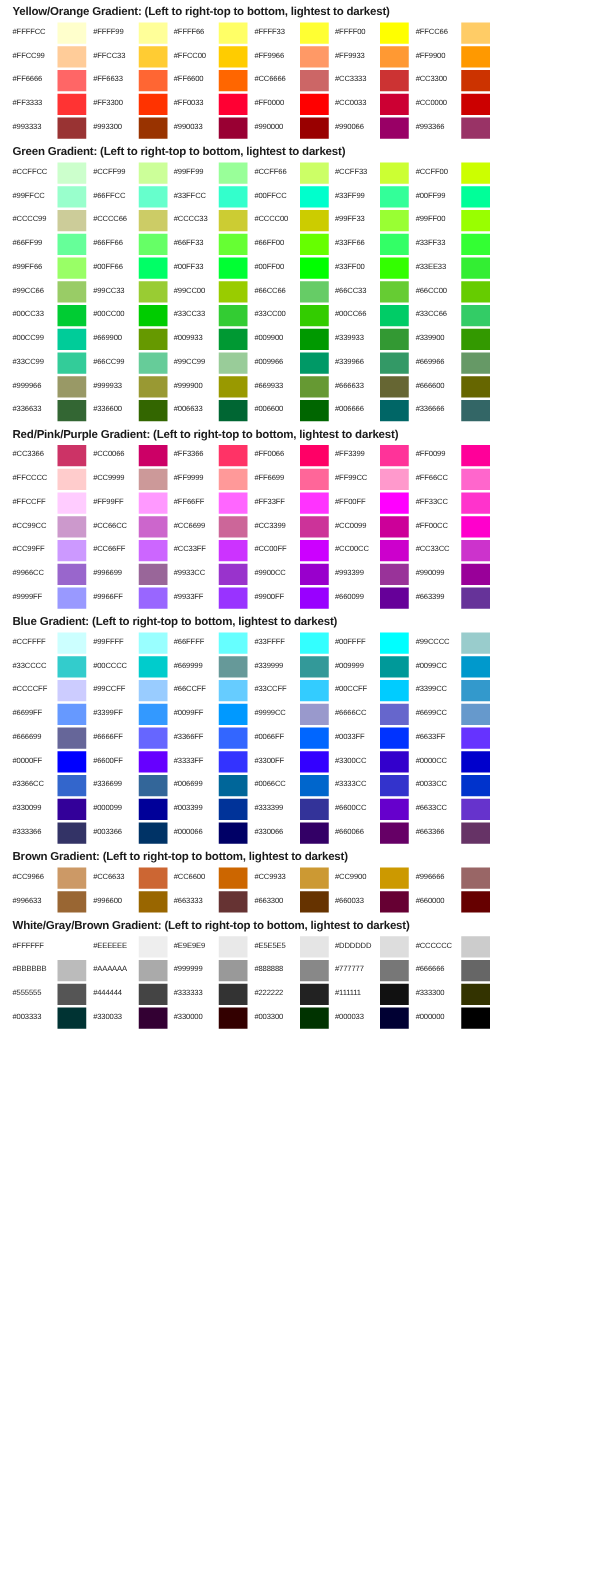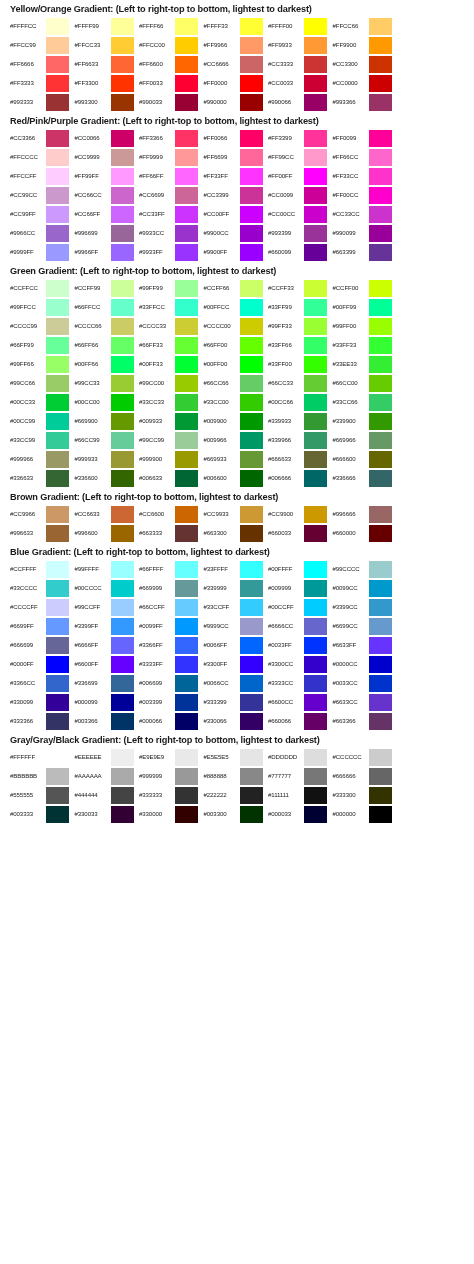--- a/index.html
+++ b/index.html
@@ -228,493 +228,732 @@
               <span class="swatch" style="background-color: rgb(153, 0, 102);"></span>
             </div>
             <div class="cell">
               <span class="hexlabel">#993366</span>
               <span class="swatch" style="background-color: rgb(153, 51, 102);"></span>
             </div>
           </div>
         </div>
       </div>
       <div class="section">
-        <div class="section-title">Red/Pink/Purple Gradient: (Left to right-top to bottom, lightest to darkest)</div>
+        <div class="section-title">Green Gradient: (Left to right-top to bottom, lightest to darkest)</div>
         <div class="grid">
           <div class="row">
             <div class="cell">
-              <span class="hexlabel">#CC3366</span>
-              <span class="swatch" style="background-color: rgb(204, 51, 102);"></span>
-            </div>
-            <div class="cell">
-              <span class="hexlabel">#CC0066</span>
-              <span class="swatch" style="background-color: rgb(204, 0, 102);"></span>
-            </div>
-            <div class="cell">
-              <span class="hexlabel">#FF3366</span>
-              <span class="swatch" style="background-color: rgb(255, 51, 102);"></span>
-            </div>
-            <div class="cell">
-              <span class="hexlabel">#FF0066</span>
-              <span class="swatch" style="background-color: rgb(255, 0, 102);"></span>
-            </div>
-            <div class="cell">
-              <span class="hexlabel">#FF3399</span>
-              <span class="swatch" style="background-color: rgb(255, 51, 153);"></span>
-            </div>
-            <div class="cell">
-              <span class="hexlabel">#FF0099</span>
-              <span class="swatch" style="background-color: rgb(255, 0, 153);"></span>
-            </div>
-          </div>
-          <div class="row">
-            <div class="cell">
-              <span class="hexlabel">#FFCCCC</span>
-              <span class="swatch" style="background-color: rgb(255, 204, 204);"></span>
-            </div>
-            <div class="cell">
-              <span class="hexlabel">#CC9999</span>
-              <span class="swatch" style="background-color: rgb(204, 153, 153);"></span>
-            </div>
-            <div class="cell">
-              <span class="hexlabel">#FF9999</span>
-              <span class="swatch" style="background-color: rgb(255, 153, 153);"></span>
-            </div>
-            <div class="cell">
-              <span class="hexlabel">#FF6699</span>
-              <span class="swatch" style="background-color: rgb(255, 102, 153);"></span>
-            </div>
-            <div class="cell">
-              <span class="hexlabel">#FF99CC</span>
-              <span class="swatch" style="background-color: rgb(255, 153, 204);"></span>
-            </div>
-            <div class="cell">
-              <span class="hexlabel">#FF66CC</span>
-              <span class="swatch" style="background-color: rgb(255, 102, 204);"></span>
-            </div>
-          </div>
-          <div class="row">
-            <div class="cell">
-              <span class="hexlabel">#FFCCFF</span>
-              <span class="swatch" style="background-color: rgb(255, 204, 255);"></span>
-            </div>
-            <div class="cell">
-              <span class="hexlabel">#FF99FF</span>
-              <span class="swatch" style="background-color: rgb(255, 153, 255);"></span>
-            </div>
-            <div class="cell">
-              <span class="hexlabel">#FF66FF</span>
-              <span class="swatch" style="background-color: rgb(255, 102, 255);"></span>
-            </div>
-            <div class="cell">
-              <span class="hexlabel">#FF33FF</span>
-              <span class="swatch" style="background-color: rgb(255, 51, 255);"></span>
-            </div>
-            <div class="cell">
-              <span class="hexlabel">#FF00FF</span>
-              <span class="swatch" style="background-color: rgb(255, 0, 255);"></span>
-            </div>
-            <div class="cell">
-              <span class="hexlabel">#FF33CC</span>
-              <span class="swatch" style="background-color: rgb(255, 51, 204);"></span>
-            </div>
-          </div>
-          <div class="row">
-            <div class="cell">
-              <span class="hexlabel">#CC99CC</span>
-              <span class="swatch" style="background-color: rgb(204, 153, 204);"></span>
-            </div>
-            <div class="cell">
-              <span class="hexlabel">#CC66CC</span>
-              <span class="swatch" style="background-color: rgb(204, 102, 204);"></span>
-            </div>
-            <div class="cell">
-              <span class="hexlabel">#CC6699</span>
-              <span class="swatch" style="background-color: rgb(204, 102, 153);"></span>
-            </div>
-            <div class="cell">
-              <span class="hexlabel">#CC3399</span>
-              <span class="swatch" style="background-color: rgb(204, 51, 153);"></span>
-            </div>
-            <div class="cell">
-              <span class="hexlabel">#CC0099</span>
-              <span class="swatch" style="background-color: rgb(204, 0, 153);"></span>
-            </div>
-            <div class="cell">
-              <span class="hexlabel">#FF00CC</span>
-              <span class="swatch" style="background-color: rgb(255, 0, 204);"></span>
-            </div>
-          </div>
-          <div class="row">
-            <div class="cell">
-              <span class="hexlabel">#CC99FF</span>
-              <span class="swatch" style="background-color: rgb(204, 153, 255);"></span>
-            </div>
-            <div class="cell">
-              <span class="hexlabel">#CC66FF</span>
-              <span class="swatch" style="background-color: rgb(204, 102, 255);"></span>
-            </div>
-            <div class="cell">
-              <span class="hexlabel">#CC33FF</span>
-              <span class="swatch" style="background-color: rgb(204, 51, 255);"></span>
-            </div>
-            <div class="cell">
-              <span class="hexlabel">#CC00FF</span>
-              <span class="swatch" style="background-color: rgb(204, 0, 255);"></span>
-            </div>
-            <div class="cell">
-              <span class="hexlabel">#CC00CC</span>
-              <span class="swatch" style="background-color: rgb(204, 0, 204);"></span>
-            </div>
-            <div class="cell">
-              <span class="hexlabel">#CC33CC</span>
-              <span class="swatch" style="background-color: rgb(204, 51, 204);"></span>
-            </div>
-          </div>
-          <div class="row">
-            <div class="cell">
-              <span class="hexlabel">#9966CC</span>
-              <span class="swatch" style="background-color: rgb(153, 102, 204);"></span>
-            </div>
-            <div class="cell">
-              <span class="hexlabel">#996699</span>
-              <span class="swatch" style="background-color: rgb(153, 102, 153);"></span>
-            </div>
-            <div class="cell">
-              <span class="hexlabel">#9933CC</span>
-              <span class="swatch" style="background-color: rgb(153, 51, 204);"></span>
-            </div>
-            <div class="cell">
-              <span class="hexlabel">#9900CC</span>
-              <span class="swatch" style="background-color: rgb(153, 0, 204);"></span>
-            </div>
-            <div class="cell">
-              <span class="hexlabel">#993399</span>
-              <span class="swatch" style="background-color: rgb(153, 51, 153);"></span>
-            </div>
-            <div class="cell">
-              <span class="hexlabel">#990099</span>
-              <span class="swatch" style="background-color: rgb(153, 0, 153);"></span>
-            </div>
-          </div>
-          <div class="row">
-            <div class="cell">
-              <span class="hexlabel">#9999FF</span>
-              <span class="swatch" style="background-color: rgb(153, 153, 255);"></span>
-            </div>
-            <div class="cell">
-              <span class="hexlabel">#9966FF</span>
-              <span class="swatch" style="background-color: rgb(153, 102, 255);"></span>
-            </div>
-            <div class="cell">
-              <span class="hexlabel">#9933FF</span>
-              <span class="swatch" style="background-color: rgb(153, 51, 255);"></span>
-            </div>
-            <div class="cell">
-              <span class="hexlabel">#9900FF</span>
-              <span class="swatch" style="background-color: rgb(153, 0, 255);"></span>
-            </div>
-            <div class="cell">
-              <span class="hexlabel">#660099</span>
-              <span class="swatch" style="background-color: rgb(102, 0, 153);"></span>
-            </div>
-            <div class="cell">
-              <span class="hexlabel">#663399</span>
-              <span class="swatch" style="background-color: rgb(102, 51, 153);"></span>
+              <span class="hexlabel">#CCFFCC</span>
+              <span class="swatch" style="background-color: rgb(204, 255, 204);"></span>
+            </div>
+            <div class="cell">
+              <span class="hexlabel">#CCFF99</span>
+              <span class="swatch" style="background-color: rgb(204, 255, 153);"></span>
+            </div>
+            <div class="cell">
+              <span class="hexlabel">#99FF99</span>
+              <span class="swatch" style="background-color: rgb(153, 255, 153);"></span>
+            </div>
+            <div class="cell">
+              <span class="hexlabel">#CCFF66</span>
+              <span class="swatch" style="background-color: rgb(204, 255, 102);"></span>
+            </div>
+            <div class="cell">
+              <span class="hexlabel">#CCFF33</span>
+              <span class="swatch" style="background-color: rgb(204, 255, 51);"></span>
+            </div>
+            <div class="cell">
+              <span class="hexlabel">#CCFF00</span>
+              <span class="swatch" style="background-color: rgb(204, 255, 0);"></span>
+            </div>
+          </div>
+          <div class="row">
+            <div class="cell">
+              <span class="hexlabel">#99FFCC</span>
+              <span class="swatch" style="background-color: rgb(153, 255, 204);"></span>
+            </div>
+            <div class="cell">
+              <span class="hexlabel">#66FFCC</span>
+              <span class="swatch" style="background-color: rgb(102, 255, 204);"></span>
+            </div>
+            <div class="cell">
+              <span class="hexlabel">#33FFCC</span>
+              <span class="swatch" style="background-color: rgb(51, 255, 204);"></span>
+            </div>
+            <div class="cell">
+              <span class="hexlabel">#00FFCC</span>
+              <span class="swatch" style="background-color: rgb(0, 255, 204);"></span>
+            </div>
+            <div class="cell">
+              <span class="hexlabel">#33FF99</span>
+              <span class="swatch" style="background-color: rgb(51, 255, 153);"></span>
+            </div>
+            <div class="cell">
+              <span class="hexlabel">#00FF99</span>
+              <span class="swatch" style="background-color: rgb(0, 255, 153);"></span>
+            </div>
+          </div>
+          <div class="row">
+            <div class="cell">
+              <span class="hexlabel">#CCCC99</span>
+              <span class="swatch" style="background-color: rgb(204, 204, 153);"></span>
+            </div>
+            <div class="cell">
+              <span class="hexlabel">#CCCC66</span>
+              <span class="swatch" style="background-color: rgb(204, 204, 102);"></span>
+            </div>
+            <div class="cell">
+              <span class="hexlabel">#CCCC33</span>
+              <span class="swatch" style="background-color: rgb(204, 204, 51);"></span>
+            </div>
+            <div class="cell">
+              <span class="hexlabel">#CCCC00</span>
+              <span class="swatch" style="background-color: rgb(204, 204, 0);"></span>
+            </div>
+            <div class="cell">
+              <span class="hexlabel">#99FF33</span>
+              <span class="swatch" style="background-color: rgb(153, 255, 51);"></span>
+            </div>
+            <div class="cell">
+              <span class="hexlabel">#99FF00</span>
+              <span class="swatch" style="background-color: rgb(153, 255, 0);"></span>
+            </div>
+          </div>
+          <div class="row">
+            <div class="cell">
+              <span class="hexlabel">#66FF99</span>
+              <span class="swatch" style="background-color: rgb(102, 255, 153);"></span>
+            </div>
+            <div class="cell">
+              <span class="hexlabel">#66FF66</span>
+              <span class="swatch" style="background-color: rgb(102, 255, 102);"></span>
+            </div>
+            <div class="cell">
+              <span class="hexlabel">#66FF33</span>
+              <span class="swatch" style="background-color: rgb(102, 255, 51);"></span>
+            </div>
+            <div class="cell">
+              <span class="hexlabel">#66FF00</span>
+              <span class="swatch" style="background-color: rgb(102, 255, 0);"></span>
+            </div>
+            <div class="cell">
+              <span class="hexlabel">#33FF66</span>
+              <span class="swatch" style="background-color: rgb(51, 255, 102);"></span>
+            </div>
+            <div class="cell">
+              <span class="hexlabel">#33FF33</span>
+              <span class="swatch" style="background-color: rgb(51, 255, 51);"></span>
+            </div>
+          </div>
+          <div class="row">
+            <div class="cell">
+              <span class="hexlabel">#99FF66</span>
+              <span class="swatch" style="background-color: rgb(153, 255, 102);"></span>
+            </div>
+            <div class="cell">
+              <span class="hexlabel">#00FF66</span>
+              <span class="swatch" style="background-color: rgb(0, 255, 102);"></span>
+            </div>
+            <div class="cell">
+              <span class="hexlabel">#00FF33</span>
+              <span class="swatch" style="background-color: rgb(0, 255, 51);"></span>
+            </div>
+            <div class="cell">
+              <span class="hexlabel">#00FF00</span>
+              <span class="swatch" style="background-color: rgb(0, 255, 0);"></span>
+            </div>
+            <div class="cell">
+              <span class="hexlabel">#33FF00</span>
+              <span class="swatch" style="background-color: rgb(51, 255, 0);"></span>
+            </div>
+            <div class="cell">
+              <span class="hexlabel">#33EE33</span>
+              <span class="swatch" style="background-color: rgb(51, 238, 51);"></span>
+            </div>
+          </div>
+          <div class="row">
+            <div class="cell">
+              <span class="hexlabel">#99CC66</span>
+              <span class="swatch" style="background-color: rgb(153, 204, 102);"></span>
+            </div>
+            <div class="cell">
+              <span class="hexlabel">#99CC33</span>
+              <span class="swatch" style="background-color: rgb(153, 204, 51);"></span>
+            </div>
+            <div class="cell">
+              <span class="hexlabel">#99CC00</span>
+              <span class="swatch" style="background-color: rgb(153, 204, 0);"></span>
+            </div>
+            <div class="cell">
+              <span class="hexlabel">#66CC66</span>
+              <span class="swatch" style="background-color: rgb(102, 204, 102);"></span>
+            </div>
+            <div class="cell">
+              <span class="hexlabel">#66CC33</span>
+              <span class="swatch" style="background-color: rgb(102, 204, 51);"></span>
+            </div>
+            <div class="cell">
+              <span class="hexlabel">#66CC00</span>
+              <span class="swatch" style="background-color: rgb(102, 204, 0);"></span>
+            </div>
+          </div>
+          <div class="row">
+            <div class="cell">
+              <span class="hexlabel">#00CC33</span>
+              <span class="swatch" style="background-color: rgb(0, 204, 51);"></span>
+            </div>
+            <div class="cell">
+              <span class="hexlabel">#00CC00</span>
+              <span class="swatch" style="background-color: rgb(0, 204, 0);"></span>
+            </div>
+            <div class="cell">
+              <span class="hexlabel">#33CC33</span>
+              <span class="swatch" style="background-color: rgb(51, 204, 51);"></span>
+            </div>
+            <div class="cell">
+              <span class="hexlabel">#33CC00</span>
+              <span class="swatch" style="background-color: rgb(51, 204, 0);"></span>
+            </div>
+            <div class="cell">
+              <span class="hexlabel">#00CC66</span>
+              <span class="swatch" style="background-color: rgb(0, 204, 102);"></span>
+            </div>
+            <div class="cell">
+              <span class="hexlabel">#33CC66</span>
+              <span class="swatch" style="background-color: rgb(51, 204, 102);"></span>
+            </div>
+          </div>
+          <div class="row">
+            <div class="cell">
+              <span class="hexlabel">#00CC99</span>
+              <span class="swatch" style="background-color: rgb(0, 204, 153);"></span>
+            </div>
+            <div class="cell">
+              <span class="hexlabel">#669900</span>
+              <span class="swatch" style="background-color: rgb(102, 153, 0);"></span>
+            </div>
+            <div class="cell">
+              <span class="hexlabel">#009933</span>
+              <span class="swatch" style="background-color: rgb(0, 153, 51);"></span>
+            </div>
+            <div class="cell">
+              <span class="hexlabel">#009900</span>
+              <span class="swatch" style="background-color: rgb(0, 153, 0);"></span>
+            </div>
+            <div class="cell">
+              <span class="hexlabel">#339933</span>
+              <span class="swatch" style="background-color: rgb(51, 153, 51);"></span>
+            </div>
+            <div class="cell">
+              <span class="hexlabel">#339900</span>
+              <span class="swatch" style="background-color: rgb(51, 153, 0);"></span>
+            </div>
+          </div>
+          <div class="row">
+            <div class="cell">
+              <span class="hexlabel">#33CC99</span>
+              <span class="swatch" style="background-color: rgb(51, 204, 153);"></span>
+            </div>
+            <div class="cell">
+              <span class="hexlabel">#66CC99</span>
+              <span class="swatch" style="background-color: rgb(102, 204, 153);"></span>
+            </div>
+            <div class="cell">
+              <span class="hexlabel">#99CC99</span>
+              <span class="swatch" style="background-color: rgb(153, 204, 153);"></span>
+            </div>
+            <div class="cell">
+              <span class="hexlabel">#009966</span>
+              <span class="swatch" style="background-color: rgb(0, 153, 102);"></span>
+            </div>
+            <div class="cell">
+              <span class="hexlabel">#339966</span>
+              <span class="swatch" style="background-color: rgb(51, 153, 102);"></span>
+            </div>
+            <div class="cell">
+              <span class="hexlabel">#669966</span>
+              <span class="swatch" style="background-color: rgb(102, 153, 102);"></span>
+            </div>
+          </div>
+          <div class="row">
+            <div class="cell">
+              <span class="hexlabel">#999966</span>
+              <span class="swatch" style="background-color: rgb(153, 153, 102);"></span>
+            </div>
+            <div class="cell">
+              <span class="hexlabel">#999933</span>
+              <span class="swatch" style="background-color: rgb(153, 153, 51);"></span>
+            </div>
+            <div class="cell">
+              <span class="hexlabel">#999900</span>
+              <span class="swatch" style="background-color: rgb(153, 153, 0);"></span>
+            </div>
+            <div class="cell">
+              <span class="hexlabel">#669933</span>
+              <span class="swatch" style="background-color: rgb(102, 153, 51);"></span>
+            </div>
+            <div class="cell">
+              <span class="hexlabel">#666633</span>
+              <span class="swatch" style="background-color: rgb(102, 102, 51);"></span>
+            </div>
+            <div class="cell">
+              <span class="hexlabel">#666600</span>
+              <span class="swatch" style="background-color: rgb(102, 102, 0);"></span>
+            </div>
+          </div>
+          <div class="row">
+            <div class="cell">
+              <span class="hexlabel">#336633</span>
+              <span class="swatch" style="background-color: rgb(51, 102, 51);"></span>
+            </div>
+            <div class="cell">
+              <span class="hexlabel">#336600</span>
+              <span class="swatch" style="background-color: rgb(51, 102, 0);"></span>
+            </div>
+            <div class="cell">
+              <span class="hexlabel">#006633</span>
+              <span class="swatch" style="background-color: rgb(0, 102, 51);"></span>
+            </div>
+            <div class="cell">
+              <span class="hexlabel">#006600</span>
+              <span class="swatch" style="background-color: rgb(0, 102, 0);"></span>
+            </div>
+            <div class="cell">
+              <span class="hexlabel">#006666</span>
+              <span class="swatch" style="background-color: rgb(0, 102, 102);"></span>
+            </div>
+            <div class="cell">
+              <span class="hexlabel">#336666</span>
+              <span class="swatch" style="background-color: rgb(51, 102, 102);"></span>
             </div>
           </div>
         </div>
       </div>
       <div class="section">
-        <div class="section-title">Green Gradient: (Left to right-top to bottom, lightest to darkest)</div>
+        <div class="section-title">Red/Pink/Purple Gradient: (Left to right-top to bottom, lightest to darkest)</div>
         <div class="grid">
           <div class="row">
             <div class="cell">
-              <span class="hexlabel">#CCFFCC</span>
-              <span class="swatch" style="background-color: rgb(204, 255, 204);"></span>
-            </div>
-            <div class="cell">
-              <span class="hexlabel">#CCFF99</span>
-              <span class="swatch" style="background-color: rgb(204, 255, 153);"></span>
-            </div>
-            <div class="cell">
-              <span class="hexlabel">#99FF99</span>
-              <span class="swatch" style="background-color: rgb(153, 255, 153);"></span>
-            </div>
-            <div class="cell">
-              <span class="hexlabel">#CCFF66</span>
-              <span class="swatch" style="background-color: rgb(204, 255, 102);"></span>
-            </div>
-            <div class="cell">
-              <span class="hexlabel">#CCFF33</span>
-              <span class="swatch" style="background-color: rgb(204, 255, 51);"></span>
-            </div>
-            <div class="cell">
-              <span class="hexlabel">#CCFF00</span>
-              <span class="swatch" style="background-color: rgb(204, 255, 0);"></span>
-            </div>
-          </div>
-          <div class="row">
-            <div class="cell">
-              <span class="hexlabel">#99FFCC</span>
-              <span class="swatch" style="background-color: rgb(153, 255, 204);"></span>
-            </div>
-            <div class="cell">
-              <span class="hexlabel">#66FFCC</span>
-              <span class="swatch" style="background-color: rgb(102, 255, 204);"></span>
-            </div>
-            <div class="cell">
-              <span class="hexlabel">#33FFCC</span>
-              <span class="swatch" style="background-color: rgb(51, 255, 204);"></span>
-            </div>
-            <div class="cell">
-              <span class="hexlabel">#00FFCC</span>
-              <span class="swatch" style="background-color: rgb(0, 255, 204);"></span>
-            </div>
-            <div class="cell">
-              <span class="hexlabel">#33FF99</span>
-              <span class="swatch" style="background-color: rgb(51, 255, 153);"></span>
-            </div>
-            <div class="cell">
-              <span class="hexlabel">#00FF99</span>
-              <span class="swatch" style="background-color: rgb(0, 255, 153);"></span>
-            </div>
-          </div>
-          <div class="row">
-            <div class="cell">
-              <span class="hexlabel">#CCCC99</span>
-              <span class="swatch" style="background-color: rgb(204, 204, 153);"></span>
-            </div>
-            <div class="cell">
-              <span class="hexlabel">#CCCC66</span>
-              <span class="swatch" style="background-color: rgb(204, 204, 102);"></span>
-            </div>
-            <div class="cell">
-              <span class="hexlabel">#CCCC33</span>
-              <span class="swatch" style="background-color: rgb(204, 204, 51);"></span>
-            </div>
-            <div class="cell">
-              <span class="hexlabel">#CCCC00</span>
-              <span class="swatch" style="background-color: rgb(204, 204, 0);"></span>
-            </div>
-            <div class="cell">
-              <span class="hexlabel">#99FF33</span>
-              <span class="swatch" style="background-color: rgb(153, 255, 51);"></span>
-            </div>
-            <div class="cell">
-              <span class="hexlabel">#99FF00</span>
-              <span class="swatch" style="background-color: rgb(153, 255, 0);"></span>
-            </div>
-          </div>
-          <div class="row">
-            <div class="cell">
-              <span class="hexlabel">#66FF99</span>
-              <span class="swatch" style="background-color: rgb(102, 255, 153);"></span>
-            </div>
-            <div class="cell">
-              <span class="hexlabel">#66FF66</span>
-              <span class="swatch" style="background-color: rgb(102, 255, 102);"></span>
-            </div>
-            <div class="cell">
-              <span class="hexlabel">#66FF33</span>
-              <span class="swatch" style="background-color: rgb(102, 255, 51);"></span>
-            </div>
-            <div class="cell">
-              <span class="hexlabel">#66FF00</span>
-              <span class="swatch" style="background-color: rgb(102, 255, 0);"></span>
-            </div>
-            <div class="cell">
-              <span class="hexlabel">#33FF66</span>
-              <span class="swatch" style="background-color: rgb(51, 255, 102);"></span>
-            </div>
-            <div class="cell">
-              <span class="hexlabel">#33FF33</span>
-              <span class="swatch" style="background-color: rgb(51, 255, 51);"></span>
-            </div>
-          </div>
-          <div class="row">
-            <div class="cell">
-              <span class="hexlabel">#99FF66</span>
-              <span class="swatch" style="background-color: rgb(153, 255, 102);"></span>
-            </div>
-            <div class="cell">
-              <span class="hexlabel">#00FF66</span>
-              <span class="swatch" style="background-color: rgb(0, 255, 102);"></span>
-            </div>
-            <div class="cell">
-              <span class="hexlabel">#00FF33</span>
-              <span class="swatch" style="background-color: rgb(0, 255, 51);"></span>
-            </div>
-            <div class="cell">
-              <span class="hexlabel">#00FF00</span>
-              <span class="swatch" style="background-color: rgb(0, 255, 0);"></span>
-            </div>
-            <div class="cell">
-              <span class="hexlabel">#33FF00</span>
-              <span class="swatch" style="background-color: rgb(51, 255, 0);"></span>
-            </div>
-            <div class="cell">
-              <span class="hexlabel">#33EE33</span>
-              <span class="swatch" style="background-color: rgb(51, 238, 51);"></span>
-            </div>
-          </div>
-          <div class="row">
-            <div class="cell">
-              <span class="hexlabel">#99CC66</span>
-              <span class="swatch" style="background-color: rgb(153, 204, 102);"></span>
-            </div>
-            <div class="cell">
-              <span class="hexlabel">#99CC33</span>
-              <span class="swatch" style="background-color: rgb(153, 204, 51);"></span>
-            </div>
-            <div class="cell">
-              <span class="hexlabel">#99CC00</span>
-              <span class="swatch" style="background-color: rgb(153, 204, 0);"></span>
-            </div>
-            <div class="cell">
-              <span class="hexlabel">#66CC66</span>
-              <span class="swatch" style="background-color: rgb(102, 204, 102);"></span>
-            </div>
-            <div class="cell">
-              <span class="hexlabel">#66CC33</span>
-              <span class="swatch" style="background-color: rgb(102, 204, 51);"></span>
-            </div>
-            <div class="cell">
-              <span class="hexlabel">#66CC00</span>
-              <span class="swatch" style="background-color: rgb(102, 204, 0);"></span>
-            </div>
-          </div>
-          <div class="row">
-            <div class="cell">
-              <span class="hexlabel">#00CC33</span>
-              <span class="swatch" style="background-color: rgb(0, 204, 51);"></span>
-            </div>
-            <div class="cell">
-              <span class="hexlabel">#00CC00</span>
-              <span class="swatch" style="background-color: rgb(0, 204, 0);"></span>
-            </div>
-            <div class="cell">
-              <span class="hexlabel">#33CC33</span>
-              <span class="swatch" style="background-color: rgb(51, 204, 51);"></span>
-            </div>
-            <div class="cell">
-              <span class="hexlabel">#33CC00</span>
-              <span class="swatch" style="background-color: rgb(51, 204, 0);"></span>
-            </div>
-            <div class="cell">
-              <span class="hexlabel">#00CC66</span>
-              <span class="swatch" style="background-color: rgb(0, 204, 102);"></span>
-            </div>
-            <div class="cell">
-              <span class="hexlabel">#33CC66</span>
-              <span class="swatch" style="background-color: rgb(51, 204, 102);"></span>
-            </div>
-          </div>
-          <div class="row">
-            <div class="cell">
-              <span class="hexlabel">#00CC99</span>
-              <span class="swatch" style="background-color: rgb(0, 204, 153);"></span>
-            </div>
-            <div class="cell">
-              <span class="hexlabel">#669900</span>
-              <span class="swatch" style="background-color: rgb(102, 153, 0);"></span>
-            </div>
-            <div class="cell">
-              <span class="hexlabel">#009933</span>
-              <span class="swatch" style="background-color: rgb(0, 153, 51);"></span>
-            </div>
-            <div class="cell">
-              <span class="hexlabel">#009900</span>
-              <span class="swatch" style="background-color: rgb(0, 153, 0);"></span>
-            </div>
-            <div class="cell">
-              <span class="hexlabel">#339933</span>
-              <span class="swatch" style="background-color: rgb(51, 153, 51);"></span>
-            </div>
-            <div class="cell">
-              <span class="hexlabel">#339900</span>
-              <span class="swatch" style="background-color: rgb(51, 153, 0);"></span>
-            </div>
-          </div>
-          <div class="row">
-            <div class="cell">
-              <span class="hexlabel">#33CC99</span>
-              <span class="swatch" style="background-color: rgb(51, 204, 153);"></span>
-            </div>
-            <div class="cell">
-              <span class="hexlabel">#66CC99</span>
-              <span class="swatch" style="background-color: rgb(102, 204, 153);"></span>
-            </div>
-            <div class="cell">
-              <span class="hexlabel">#99CC99</span>
-              <span class="swatch" style="background-color: rgb(153, 204, 153);"></span>
-            </div>
-            <div class="cell">
-              <span class="hexlabel">#009966</span>
-              <span class="swatch" style="background-color: rgb(0, 153, 102);"></span>
-            </div>
-            <div class="cell">
-              <span class="hexlabel">#339966</span>
-              <span class="swatch" style="background-color: rgb(51, 153, 102);"></span>
-            </div>
-            <div class="cell">
-              <span class="hexlabel">#669966</span>
-              <span class="swatch" style="background-color: rgb(102, 153, 102);"></span>
-            </div>
-          </div>
-          <div class="row">
-            <div class="cell">
-              <span class="hexlabel">#999966</span>
-              <span class="swatch" style="background-color: rgb(153, 153, 102);"></span>
-            </div>
-            <div class="cell">
-              <span class="hexlabel">#999933</span>
-              <span class="swatch" style="background-color: rgb(153, 153, 51);"></span>
-            </div>
-            <div class="cell">
-              <span class="hexlabel">#999900</span>
-              <span class="swatch" style="background-color: rgb(153, 153, 0);"></span>
-            </div>
-            <div class="cell">
-              <span class="hexlabel">#669933</span>
-              <span class="swatch" style="background-color: rgb(102, 153, 51);"></span>
-            </div>
-            <div class="cell">
-              <span class="hexlabel">#666633</span>
-              <span class="swatch" style="background-color: rgb(102, 102, 51);"></span>
-            </div>
-            <div class="cell">
-              <span class="hexlabel">#666600</span>
-              <span class="swatch" style="background-color: rgb(102, 102, 0);"></span>
-            </div>
-          </div>
-          <div class="row">
-            <div class="cell">
-              <span class="hexlabel">#336633</span>
-              <span class="swatch" style="background-color: rgb(51, 102, 51);"></span>
-            </div>
-            <div class="cell">
-              <span class="hexlabel">#336600</span>
-              <span class="swatch" style="background-color: rgb(51, 102, 0);"></span>
-            </div>
-            <div class="cell">
-              <span class="hexlabel">#006633</span>
-              <span class="swatch" style="background-color: rgb(0, 102, 51);"></span>
-            </div>
-            <div class="cell">
-              <span class="hexlabel">#006600</span>
-              <span class="swatch" style="background-color: rgb(0, 102, 0);"></span>
-            </div>
-            <div class="cell">
-              <span class="hexlabel">#006666</span>
-              <span class="swatch" style="background-color: rgb(0, 102, 102);"></span>
-            </div>
-            <div class="cell">
-              <span class="hexlabel">#336666</span>
-              <span class="swatch" style="background-color: rgb(51, 102, 102);"></span>
+              <span class="hexlabel">#CC3366</span>
+              <span class="swatch" style="background-color: rgb(204, 51, 102);"></span>
+            </div>
+            <div class="cell">
+              <span class="hexlabel">#CC0066</span>
+              <span class="swatch" style="background-color: rgb(204, 0, 102);"></span>
+            </div>
+            <div class="cell">
+              <span class="hexlabel">#FF3366</span>
+              <span class="swatch" style="background-color: rgb(255, 51, 102);"></span>
+            </div>
+            <div class="cell">
+              <span class="hexlabel">#FF0066</span>
+              <span class="swatch" style="background-color: rgb(255, 0, 102);"></span>
+            </div>
+            <div class="cell">
+              <span class="hexlabel">#FF3399</span>
+              <span class="swatch" style="background-color: rgb(255, 51, 153);"></span>
+            </div>
+            <div class="cell">
+              <span class="hexlabel">#FF0099</span>
+              <span class="swatch" style="background-color: rgb(255, 0, 153);"></span>
+            </div>
+          </div>
+          <div class="row">
+            <div class="cell">
+              <span class="hexlabel">#FFCCCC</span>
+              <span class="swatch" style="background-color: rgb(255, 204, 204);"></span>
+            </div>
+            <div class="cell">
+              <span class="hexlabel">#CC9999</span>
+              <span class="swatch" style="background-color: rgb(204, 153, 153);"></span>
+            </div>
+            <div class="cell">
+              <span class="hexlabel">#FF9999</span>
+              <span class="swatch" style="background-color: rgb(255, 153, 153);"></span>
+            </div>
+            <div class="cell">
+              <span class="hexlabel">#FF6699</span>
+              <span class="swatch" style="background-color: rgb(255, 102, 153);"></span>
+            </div>
+            <div class="cell">
+              <span class="hexlabel">#FF99CC</span>
+              <span class="swatch" style="background-color: rgb(255, 153, 204);"></span>
+            </div>
+            <div class="cell">
+              <span class="hexlabel">#FF66CC</span>
+              <span class="swatch" style="background-color: rgb(255, 102, 204);"></span>
+            </div>
+          </div>
+          <div class="row">
+            <div class="cell">
+              <span class="hexlabel">#FFCCFF</span>
+              <span class="swatch" style="background-color: rgb(255, 204, 255);"></span>
+            </div>
+            <div class="cell">
+              <span class="hexlabel">#FF99FF</span>
+              <span class="swatch" style="background-color: rgb(255, 153, 255);"></span>
+            </div>
+            <div class="cell">
+              <span class="hexlabel">#FF66FF</span>
+              <span class="swatch" style="background-color: rgb(255, 102, 255);"></span>
+            </div>
+            <div class="cell">
+              <span class="hexlabel">#FF33FF</span>
+              <span class="swatch" style="background-color: rgb(255, 51, 255);"></span>
+            </div>
+            <div class="cell">
+              <span class="hexlabel">#FF00FF</span>
+              <span class="swatch" style="background-color: rgb(255, 0, 255);"></span>
+            </div>
+            <div class="cell">
+              <span class="hexlabel">#FF33CC</span>
+              <span class="swatch" style="background-color: rgb(255, 51, 204);"></span>
+            </div>
+          </div>
+          <div class="row">
+            <div class="cell">
+              <span class="hexlabel">#CC99CC</span>
+              <span class="swatch" style="background-color: rgb(204, 153, 204);"></span>
+            </div>
+            <div class="cell">
+              <span class="hexlabel">#CC66CC</span>
+              <span class="swatch" style="background-color: rgb(204, 102, 204);"></span>
+            </div>
+            <div class="cell">
+              <span class="hexlabel">#CC6699</span>
+              <span class="swatch" style="background-color: rgb(204, 102, 153);"></span>
+            </div>
+            <div class="cell">
+              <span class="hexlabel">#CC3399</span>
+              <span class="swatch" style="background-color: rgb(204, 51, 153);"></span>
+            </div>
+            <div class="cell">
+              <span class="hexlabel">#CC0099</span>
+              <span class="swatch" style="background-color: rgb(204, 0, 153);"></span>
+            </div>
+            <div class="cell">
+              <span class="hexlabel">#FF00CC</span>
+              <span class="swatch" style="background-color: rgb(255, 0, 204);"></span>
+            </div>
+          </div>
+          <div class="row">
+            <div class="cell">
+              <span class="hexlabel">#CC99FF</span>
+              <span class="swatch" style="background-color: rgb(204, 153, 255);"></span>
+            </div>
+            <div class="cell">
+              <span class="hexlabel">#CC66FF</span>
+              <span class="swatch" style="background-color: rgb(204, 102, 255);"></span>
+            </div>
+            <div class="cell">
+              <span class="hexlabel">#CC33FF</span>
+              <span class="swatch" style="background-color: rgb(204, 51, 255);"></span>
+            </div>
+            <div class="cell">
+              <span class="hexlabel">#CC00FF</span>
+              <span class="swatch" style="background-color: rgb(204, 0, 255);"></span>
+            </div>
+            <div class="cell">
+              <span class="hexlabel">#CC00CC</span>
+              <span class="swatch" style="background-color: rgb(204, 0, 204);"></span>
+            </div>
+            <div class="cell">
+              <span class="hexlabel">#CC33CC</span>
+              <span class="swatch" style="background-color: rgb(204, 51, 204);"></span>
+            </div>
+          </div>
+          <div class="row">
+            <div class="cell">
+              <span class="hexlabel">#9966CC</span>
+              <span class="swatch" style="background-color: rgb(153, 102, 204);"></span>
+            </div>
+            <div class="cell">
+              <span class="hexlabel">#996699</span>
+              <span class="swatch" style="background-color: rgb(153, 102, 153);"></span>
+            </div>
+            <div class="cell">
+              <span class="hexlabel">#9933CC</span>
+              <span class="swatch" style="background-color: rgb(153, 51, 204);"></span>
+            </div>
+            <div class="cell">
+              <span class="hexlabel">#9900CC</span>
+              <span class="swatch" style="background-color: rgb(153, 0, 204);"></span>
+            </div>
+            <div class="cell">
+              <span class="hexlabel">#993399</span>
+              <span class="swatch" style="background-color: rgb(153, 51, 153);"></span>
+            </div>
+            <div class="cell">
+              <span class="hexlabel">#990099</span>
+              <span class="swatch" style="background-color: rgb(153, 0, 153);"></span>
+            </div>
+          </div>
+          <div class="row">
+            <div class="cell">
+              <span class="hexlabel">#9999FF</span>
+              <span class="swatch" style="background-color: rgb(153, 153, 255);"></span>
+            </div>
+            <div class="cell">
+              <span class="hexlabel">#9966FF</span>
+              <span class="swatch" style="background-color: rgb(153, 102, 255);"></span>
+            </div>
+            <div class="cell">
+              <span class="hexlabel">#9933FF</span>
+              <span class="swatch" style="background-color: rgb(153, 51, 255);"></span>
+            </div>
+            <div class="cell">
+              <span class="hexlabel">#9900FF</span>
+              <span class="swatch" style="background-color: rgb(153, 0, 255);"></span>
+            </div>
+            <div class="cell">
+              <span class="hexlabel">#660099</span>
+              <span class="swatch" style="background-color: rgb(102, 0, 153);"></span>
+            </div>
+            <div class="cell">
+              <span class="hexlabel">#663399</span>
+              <span class="swatch" style="background-color: rgb(102, 51, 153);"></span>
+            </div>
+          </div>
+        </div>
+      </div>
+      <div class="section">
+        <div class="section-title">Blue Gradient: (Left to right-top to bottom, lightest to darkest)</div>
+        <div class="grid">
+          <div class="row">
+            <div class="cell">
+              <span class="hexlabel">#CCFFFF</span>
+              <span class="swatch" style="background-color: rgb(204, 255, 255);"></span>
+            </div>
+            <div class="cell">
+              <span class="hexlabel">#99FFFF</span>
+              <span class="swatch" style="background-color: rgb(153, 255, 255);"></span>
+            </div>
+            <div class="cell">
+              <span class="hexlabel">#66FFFF</span>
+              <span class="swatch" style="background-color: rgb(102, 255, 255);"></span>
+            </div>
+            <div class="cell">
+              <span class="hexlabel">#33FFFF</span>
+              <span class="swatch" style="background-color: rgb(51, 255, 255);"></span>
+            </div>
+            <div class="cell">
+              <span class="hexlabel">#00FFFF</span>
+              <span class="swatch" style="background-color: rgb(0, 255, 255);"></span>
+            </div>
+            <div class="cell">
+              <span class="hexlabel">#99CCCC</span>
+              <span class="swatch" style="background-color: rgb(153, 204, 204);"></span>
+            </div>
+          </div>
+          <div class="row">
+            <div class="cell">
+              <span class="hexlabel">#33CCCC</span>
+              <span class="swatch" style="background-color: rgb(51, 204, 204);"></span>
+            </div>
+            <div class="cell">
+              <span class="hexlabel">#00CCCC</span>
+              <span class="swatch" style="background-color: rgb(0, 204, 204);"></span>
+            </div>
+            <div class="cell">
+              <span class="hexlabel">#669999</span>
+              <span class="swatch" style="background-color: rgb(102, 153, 153);"></span>
+            </div>
+            <div class="cell">
+              <span class="hexlabel">#339999</span>
+              <span class="swatch" style="background-color: rgb(51, 153, 153);"></span>
+            </div>
+            <div class="cell">
+              <span class="hexlabel">#009999</span>
+              <span class="swatch" style="background-color: rgb(0, 153, 153);"></span>
+            </div>
+            <div class="cell">
+              <span class="hexlabel">#0099CC</span>
+              <span class="swatch" style="background-color: rgb(0, 153, 204);"></span>
+            </div>
+          </div>
+          <div class="row">
+            <div class="cell">
+              <span class="hexlabel">#CCCCFF</span>
+              <span class="swatch" style="background-color: rgb(204, 204, 255);"></span>
+            </div>
+            <div class="cell">
+              <span class="hexlabel">#99CCFF</span>
+              <span class="swatch" style="background-color: rgb(153, 204, 255);"></span>
+            </div>
+            <div class="cell">
+              <span class="hexlabel">#66CCFF</span>
+              <span class="swatch" style="background-color: rgb(102, 204, 255);"></span>
+            </div>
+            <div class="cell">
+              <span class="hexlabel">#33CCFF</span>
+              <span class="swatch" style="background-color: rgb(51, 204, 255);"></span>
+            </div>
+            <div class="cell">
+              <span class="hexlabel">#00CCFF</span>
+              <span class="swatch" style="background-color: rgb(0, 204, 255);"></span>
+            </div>
+            <div class="cell">
+              <span class="hexlabel">#3399CC</span>
+              <span class="swatch" style="background-color: rgb(51, 153, 204);"></span>
+            </div>
+          </div>
+          <div class="row">
+            <div class="cell">
+              <span class="hexlabel">#6699FF</span>
+              <span class="swatch" style="background-color: rgb(102, 153, 255);"></span>
+            </div>
+            <div class="cell">
+              <span class="hexlabel">#3399FF</span>
+              <span class="swatch" style="background-color: rgb(51, 153, 255);"></span>
+            </div>
+            <div class="cell">
+              <span class="hexlabel">#0099FF</span>
+              <span class="swatch" style="background-color: rgb(0, 153, 255);"></span>
+            </div>
+            <div class="cell">
+              <span class="hexlabel">#9999CC</span>
+              <span class="swatch" style="background-color: rgb(153, 153, 204);"></span>
+            </div>
+            <div class="cell">
+              <span class="hexlabel">#6666CC</span>
+              <span class="swatch" style="background-color: rgb(102, 102, 204);"></span>
+            </div>
+            <div class="cell">
+              <span class="hexlabel">#6699CC</span>
+              <span class="swatch" style="background-color: rgb(102, 153, 204);"></span>
+            </div>
+          </div>
+          <div class="row">
+            <div class="cell">
+              <span class="hexlabel">#666699</span>
+              <span class="swatch" style="background-color: rgb(102, 102, 153);"></span>
+            </div>
+            <div class="cell">
+              <span class="hexlabel">#6666FF</span>
+              <span class="swatch" style="background-color: rgb(102, 102, 255);"></span>
+            </div>
+            <div class="cell">
+              <span class="hexlabel">#3366FF</span>
+              <span class="swatch" style="background-color: rgb(51, 102, 255);"></span>
+            </div>
+            <div class="cell">
+              <span class="hexlabel">#0066FF</span>
+              <span class="swatch" style="background-color: rgb(0, 102, 255);"></span>
+            </div>
+            <div class="cell">
+              <span class="hexlabel">#0033FF</span>
+              <span class="swatch" style="background-color: rgb(0, 51, 255);"></span>
+            </div>
+            <div class="cell">
+              <span class="hexlabel">#6633FF</span>
+              <span class="swatch" style="background-color: rgb(102, 51, 255);"></span>
+            </div>
+          </div>
+          <div class="row">
+            <div class="cell">
+              <span class="hexlabel">#0000FF</span>
+              <span class="swatch" style="background-color: rgb(0, 0, 255);"></span>
+            </div>
+            <div class="cell">
+              <span class="hexlabel">#6600FF</span>
+              <span class="swatch" style="background-color: rgb(102, 0, 255);"></span>
+            </div>
+            <div class="cell">
+              <span class="hexlabel">#3333FF</span>
+              <span class="swatch" style="background-color: rgb(51, 51, 255);"></span>
+            </div>
+            <div class="cell">
+              <span class="hexlabel">#3300FF</span>
+              <span class="swatch" style="background-color: rgb(51, 0, 255);"></span>
+            </div>
+            <div class="cell">
+              <span class="hexlabel">#3300CC</span>
+              <span class="swatch" style="background-color: rgb(51, 0, 204);"></span>
+            </div>
+            <div class="cell">
+              <span class="hexlabel">#0000CC</span>
+              <span class="swatch" style="background-color: rgb(0, 0, 204);"></span>
+            </div>
+          </div>
+          <div class="row">
+            <div class="cell">
+              <span class="hexlabel">#3366CC</span>
+              <span class="swatch" style="background-color: rgb(51, 102, 204);"></span>
+            </div>
+            <div class="cell">
+              <span class="hexlabel">#336699</span>
+              <span class="swatch" style="background-color: rgb(51, 102, 153);"></span>
+            </div>
+            <div class="cell">
+              <span class="hexlabel">#006699</span>
+              <span class="swatch" style="background-color: rgb(0, 102, 153);"></span>
+            </div>
+            <div class="cell">
+              <span class="hexlabel">#0066CC</span>
+              <span class="swatch" style="background-color: rgb(0, 102, 204);"></span>
+            </div>
+            <div class="cell">
+              <span class="hexlabel">#3333CC</span>
+              <span class="swatch" style="background-color: rgb(51, 51, 204);"></span>
+            </div>
+            <div class="cell">
+              <span class="hexlabel">#0033CC</span>
+              <span class="swatch" style="background-color: rgb(0, 51, 204);"></span>
+            </div>
+          </div>
+          <div class="row">
+            <div class="cell">
+              <span class="hexlabel">#330099</span>
+              <span class="swatch" style="background-color: rgb(51, 0, 153);"></span>
+            </div>
+            <div class="cell">
+              <span class="hexlabel">#000099</span>
+              <span class="swatch" style="background-color: rgb(0, 0, 153);"></span>
+            </div>
+            <div class="cell">
+              <span class="hexlabel">#003399</span>
+              <span class="swatch" style="background-color: rgb(0, 51, 153);"></span>
+            </div>
+            <div class="cell">
+              <span class="hexlabel">#333399</span>
+              <span class="swatch" style="background-color: rgb(51, 51, 153);"></span>
+            </div>
+            <div class="cell">
+              <span class="hexlabel">#6600CC</span>
+              <span class="swatch" style="background-color: rgb(102, 0, 204);"></span>
+            </div>
+            <div class="cell">
+              <span class="hexlabel">#6633CC</span>
+              <span class="swatch" style="background-color: rgb(102, 51, 204);"></span>
+            </div>
+          </div>
+          <div class="row">
+            <div class="cell">
+              <span class="hexlabel">#333366</span>
+              <span class="swatch" style="background-color: rgb(51, 51, 102);"></span>
+            </div>
+            <div class="cell">
+              <span class="hexlabel">#003366</span>
+              <span class="swatch" style="background-color: rgb(0, 51, 102);"></span>
+            </div>
+            <div class="cell">
+              <span class="hexlabel">#000066</span>
+              <span class="swatch" style="background-color: rgb(0, 0, 102);"></span>
+            </div>
+            <div class="cell">
+              <span class="hexlabel">#330066</span>
+              <span class="swatch" style="background-color: rgb(51, 0, 102);"></span>
+            </div>
+            <div class="cell">
+              <span class="hexlabel">#660066</span>
+              <span class="swatch" style="background-color: rgb(102, 0, 102);"></span>
+            </div>
+            <div class="cell">
+              <span class="hexlabel">#663366</span>
+              <span class="swatch" style="background-color: rgb(102, 51, 102);"></span>
             </div>
           </div>
         </div>
       </div>
       <div class="section">
         <div class="section-title">Brown Gradient: (Left to right-top to bottom, lightest to darkest)</div>
         <div class="grid">
           <div class="row">
             <div class="cell">
               <span class="hexlabel">#CC9966</span>
@@ -763,260 +1002,21 @@
               <span class="swatch" style="background-color: rgb(102, 0, 51);"></span>
             </div>
             <div class="cell">
               <span class="hexlabel">#660000</span>
               <span class="swatch" style="background-color: rgb(102, 0, 0);"></span>
             </div>
           </div>
         </div>
       </div>
       <div class="section">
-        <div class="section-title">Blue Gradient: (Left to right-top to bottom, lightest to darkest)</div>
-        <div class="grid">
-          <div class="row">
-            <div class="cell">
-              <span class="hexlabel">#CCFFFF</span>
-              <span class="swatch" style="background-color: rgb(204, 255, 255);"></span>
-            </div>
-            <div class="cell">
-              <span class="hexlabel">#99FFFF</span>
-              <span class="swatch" style="background-color: rgb(153, 255, 255);"></span>
-            </div>
-            <div class="cell">
-              <span class="hexlabel">#66FFFF</span>
-              <span class="swatch" style="background-color: rgb(102, 255, 255);"></span>
-            </div>
-            <div class="cell">
-              <span class="hexlabel">#33FFFF</span>
-              <span class="swatch" style="background-color: rgb(51, 255, 255);"></span>
-            </div>
-            <div class="cell">
-              <span class="hexlabel">#00FFFF</span>
-              <span class="swatch" style="background-color: rgb(0, 255, 255);"></span>
-            </div>
-            <div class="cell">
-              <span class="hexlabel">#99CCCC</span>
-              <span class="swatch" style="background-color: rgb(153, 204, 204);"></span>
-            </div>
-          </div>
-          <div class="row">
-            <div class="cell">
-              <span class="hexlabel">#33CCCC</span>
-              <span class="swatch" style="background-color: rgb(51, 204, 204);"></span>
-            </div>
-            <div class="cell">
-              <span class="hexlabel">#00CCCC</span>
-              <span class="swatch" style="background-color: rgb(0, 204, 204);"></span>
-            </div>
-            <div class="cell">
-              <span class="hexlabel">#669999</span>
-              <span class="swatch" style="background-color: rgb(102, 153, 153);"></span>
-            </div>
-            <div class="cell">
-              <span class="hexlabel">#339999</span>
-              <span class="swatch" style="background-color: rgb(51, 153, 153);"></span>
-            </div>
-            <div class="cell">
-              <span class="hexlabel">#009999</span>
-              <span class="swatch" style="background-color: rgb(0, 153, 153);"></span>
-            </div>
-            <div class="cell">
-              <span class="hexlabel">#0099CC</span>
-              <span class="swatch" style="background-color: rgb(0, 153, 204);"></span>
-            </div>
-          </div>
-          <div class="row">
-            <div class="cell">
-              <span class="hexlabel">#CCCCFF</span>
-              <span class="swatch" style="background-color: rgb(204, 204, 255);"></span>
-            </div>
-            <div class="cell">
-              <span class="hexlabel">#99CCFF</span>
-              <span class="swatch" style="background-color: rgb(153, 204, 255);"></span>
-            </div>
-            <div class="cell">
-              <span class="hexlabel">#66CCFF</span>
-              <span class="swatch" style="background-color: rgb(102, 204, 255);"></span>
-            </div>
-            <div class="cell">
-              <span class="hexlabel">#33CCFF</span>
-              <span class="swatch" style="background-color: rgb(51, 204, 255);"></span>
-            </div>
-            <div class="cell">
-              <span class="hexlabel">#00CCFF</span>
-              <span class="swatch" style="background-color: rgb(0, 204, 255);"></span>
-            </div>
-            <div class="cell">
-              <span class="hexlabel">#3399CC</span>
-              <span class="swatch" style="background-color: rgb(51, 153, 204);"></span>
-            </div>
-          </div>
-          <div class="row">
-            <div class="cell">
-              <span class="hexlabel">#6699FF</span>
-              <span class="swatch" style="background-color: rgb(102, 153, 255);"></span>
-            </div>
-            <div class="cell">
-              <span class="hexlabel">#3399FF</span>
-              <span class="swatch" style="background-color: rgb(51, 153, 255);"></span>
-            </div>
-            <div class="cell">
-              <span class="hexlabel">#0099FF</span>
-              <span class="swatch" style="background-color: rgb(0, 153, 255);"></span>
-            </div>
-            <div class="cell">
-              <span class="hexlabel">#9999CC</span>
-              <span class="swatch" style="background-color: rgb(153, 153, 204);"></span>
-            </div>
-            <div class="cell">
-              <span class="hexlabel">#6666CC</span>
-              <span class="swatch" style="background-color: rgb(102, 102, 204);"></span>
-            </div>
-            <div class="cell">
-              <span class="hexlabel">#6699CC</span>
-              <span class="swatch" style="background-color: rgb(102, 153, 204);"></span>
-            </div>
-          </div>
-          <div class="row">
-            <div class="cell">
-              <span class="hexlabel">#666699</span>
-              <span class="swatch" style="background-color: rgb(102, 102, 153);"></span>
-            </div>
-            <div class="cell">
-              <span class="hexlabel">#6666FF</span>
-              <span class="swatch" style="background-color: rgb(102, 102, 255);"></span>
-            </div>
-            <div class="cell">
-              <span class="hexlabel">#3366FF</span>
-              <span class="swatch" style="background-color: rgb(51, 102, 255);"></span>
-            </div>
-            <div class="cell">
-              <span class="hexlabel">#0066FF</span>
-              <span class="swatch" style="background-color: rgb(0, 102, 255);"></span>
-            </div>
-            <div class="cell">
-              <span class="hexlabel">#0033FF</span>
-              <span class="swatch" style="background-color: rgb(0, 51, 255);"></span>
-            </div>
-            <div class="cell">
-              <span class="hexlabel">#6633FF</span>
-              <span class="swatch" style="background-color: rgb(102, 51, 255);"></span>
-            </div>
-          </div>
-          <div class="row">
-            <div class="cell">
-              <span class="hexlabel">#0000FF</span>
-              <span class="swatch" style="background-color: rgb(0, 0, 255);"></span>
-            </div>
-            <div class="cell">
-              <span class="hexlabel">#6600FF</span>
-              <span class="swatch" style="background-color: rgb(102, 0, 255);"></span>
-            </div>
-            <div class="cell">
-              <span class="hexlabel">#3333FF</span>
-              <span class="swatch" style="background-color: rgb(51, 51, 255);"></span>
-            </div>
-            <div class="cell">
-              <span class="hexlabel">#3300FF</span>
-              <span class="swatch" style="background-color: rgb(51, 0, 255);"></span>
-            </div>
-            <div class="cell">
-              <span class="hexlabel">#3300CC</span>
-              <span class="swatch" style="background-color: rgb(51, 0, 204);"></span>
-            </div>
-            <div class="cell">
-              <span class="hexlabel">#0000CC</span>
-              <span class="swatch" style="background-color: rgb(0, 0, 204);"></span>
-            </div>
-          </div>
-          <div class="row">
-            <div class="cell">
-              <span class="hexlabel">#3366CC</span>
-              <span class="swatch" style="background-color: rgb(51, 102, 204);"></span>
-            </div>
-            <div class="cell">
-              <span class="hexlabel">#336699</span>
-              <span class="swatch" style="background-color: rgb(51, 102, 153);"></span>
-            </div>
-            <div class="cell">
-              <span class="hexlabel">#006699</span>
-              <span class="swatch" style="background-color: rgb(0, 102, 153);"></span>
-            </div>
-            <div class="cell">
-              <span class="hexlabel">#0066CC</span>
-              <span class="swatch" style="background-color: rgb(0, 102, 204);"></span>
-            </div>
-            <div class="cell">
-              <span class="hexlabel">#3333CC</span>
-              <span class="swatch" style="background-color: rgb(51, 51, 204);"></span>
-            </div>
-            <div class="cell">
-              <span class="hexlabel">#0033CC</span>
-              <span class="swatch" style="background-color: rgb(0, 51, 204);"></span>
-            </div>
-          </div>
-          <div class="row">
-            <div class="cell">
-              <span class="hexlabel">#330099</span>
-              <span class="swatch" style="background-color: rgb(51, 0, 153);"></span>
-            </div>
-            <div class="cell">
-              <span class="hexlabel">#000099</span>
-              <span class="swatch" style="background-color: rgb(0, 0, 153);"></span>
-            </div>
-            <div class="cell">
-              <span class="hexlabel">#003399</span>
-              <span class="swatch" style="background-color: rgb(0, 51, 153);"></span>
-            </div>
-            <div class="cell">
-              <span class="hexlabel">#333399</span>
-              <span class="swatch" style="background-color: rgb(51, 51, 153);"></span>
-            </div>
-            <div class="cell">
-              <span class="hexlabel">#6600CC</span>
-              <span class="swatch" style="background-color: rgb(102, 0, 204);"></span>
-            </div>
-            <div class="cell">
-              <span class="hexlabel">#6633CC</span>
-              <span class="swatch" style="background-color: rgb(102, 51, 204);"></span>
-            </div>
-          </div>
-          <div class="row">
-            <div class="cell">
-              <span class="hexlabel">#333366</span>
-              <span class="swatch" style="background-color: rgb(51, 51, 102);"></span>
-            </div>
-            <div class="cell">
-              <span class="hexlabel">#003366</span>
-              <span class="swatch" style="background-color: rgb(0, 51, 102);"></span>
-            </div>
-            <div class="cell">
-              <span class="hexlabel">#000066</span>
-              <span class="swatch" style="background-color: rgb(0, 0, 102);"></span>
-            </div>
-            <div class="cell">
-              <span class="hexlabel">#330066</span>
-              <span class="swatch" style="background-color: rgb(51, 0, 102);"></span>
-            </div>
-            <div class="cell">
-              <span class="hexlabel">#660066</span>
-              <span class="swatch" style="background-color: rgb(102, 0, 102);"></span>
-            </div>
-            <div class="cell">
-              <span class="hexlabel">#663366</span>
-              <span class="swatch" style="background-color: rgb(102, 51, 102);"></span>
-            </div>
-          </div>
-        </div>
-      </div>
-      <div class="section">
-        <div class="section-title">Gray/Gray/Black Gradient: (Left to right-top to bottom, lightest to darkest)</div>
+        <div class="section-title">White/Gray/Brown Gradient: (Left to right-top to bottom, lightest to darkest)</div>
         <div class="grid">
           <div class="row">
             <div class="cell">
               <span class="hexlabel">#FFFFFF</span>
               <span class="swatch" style="background-color: rgb(255, 255, 255);"></span>
             </div>
             <div class="cell">
               <span class="hexlabel">#EEEEEE</span>
               <span class="swatch" style="background-color: rgb(238, 238, 238);"></span>
             </div>

